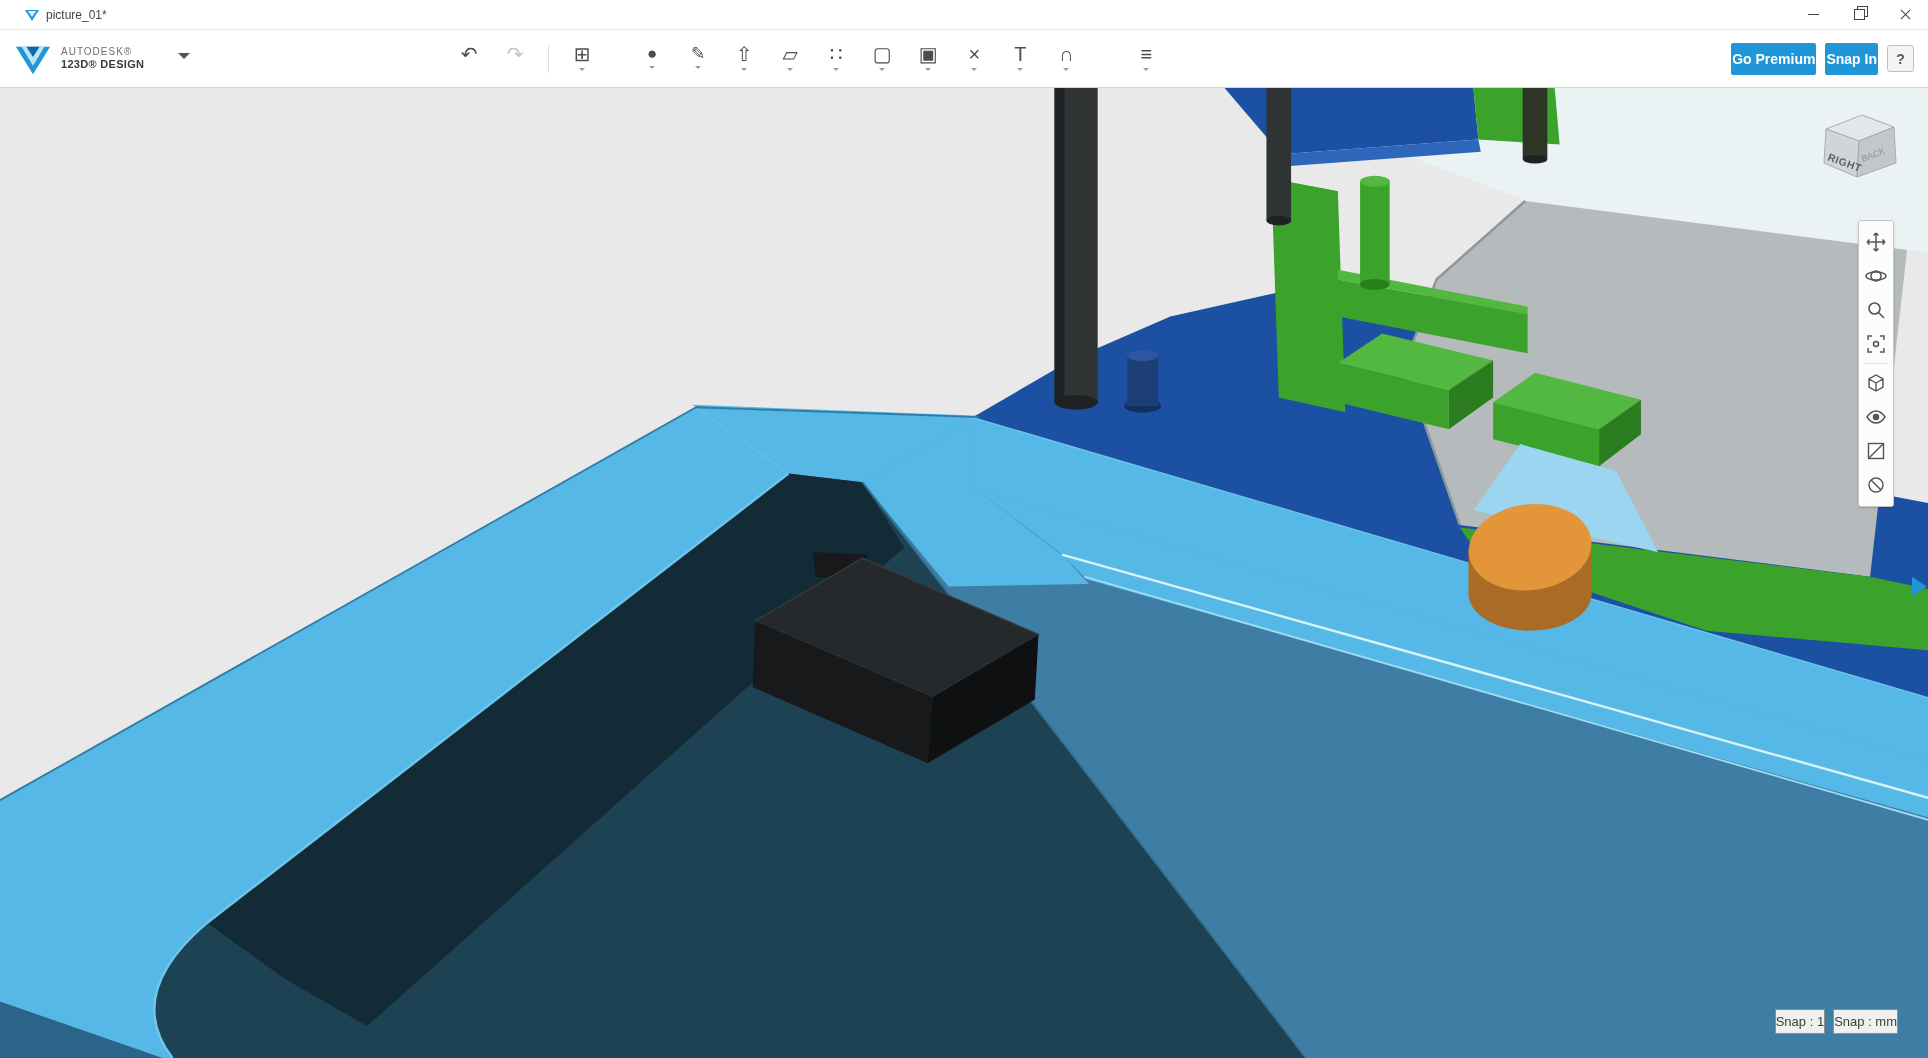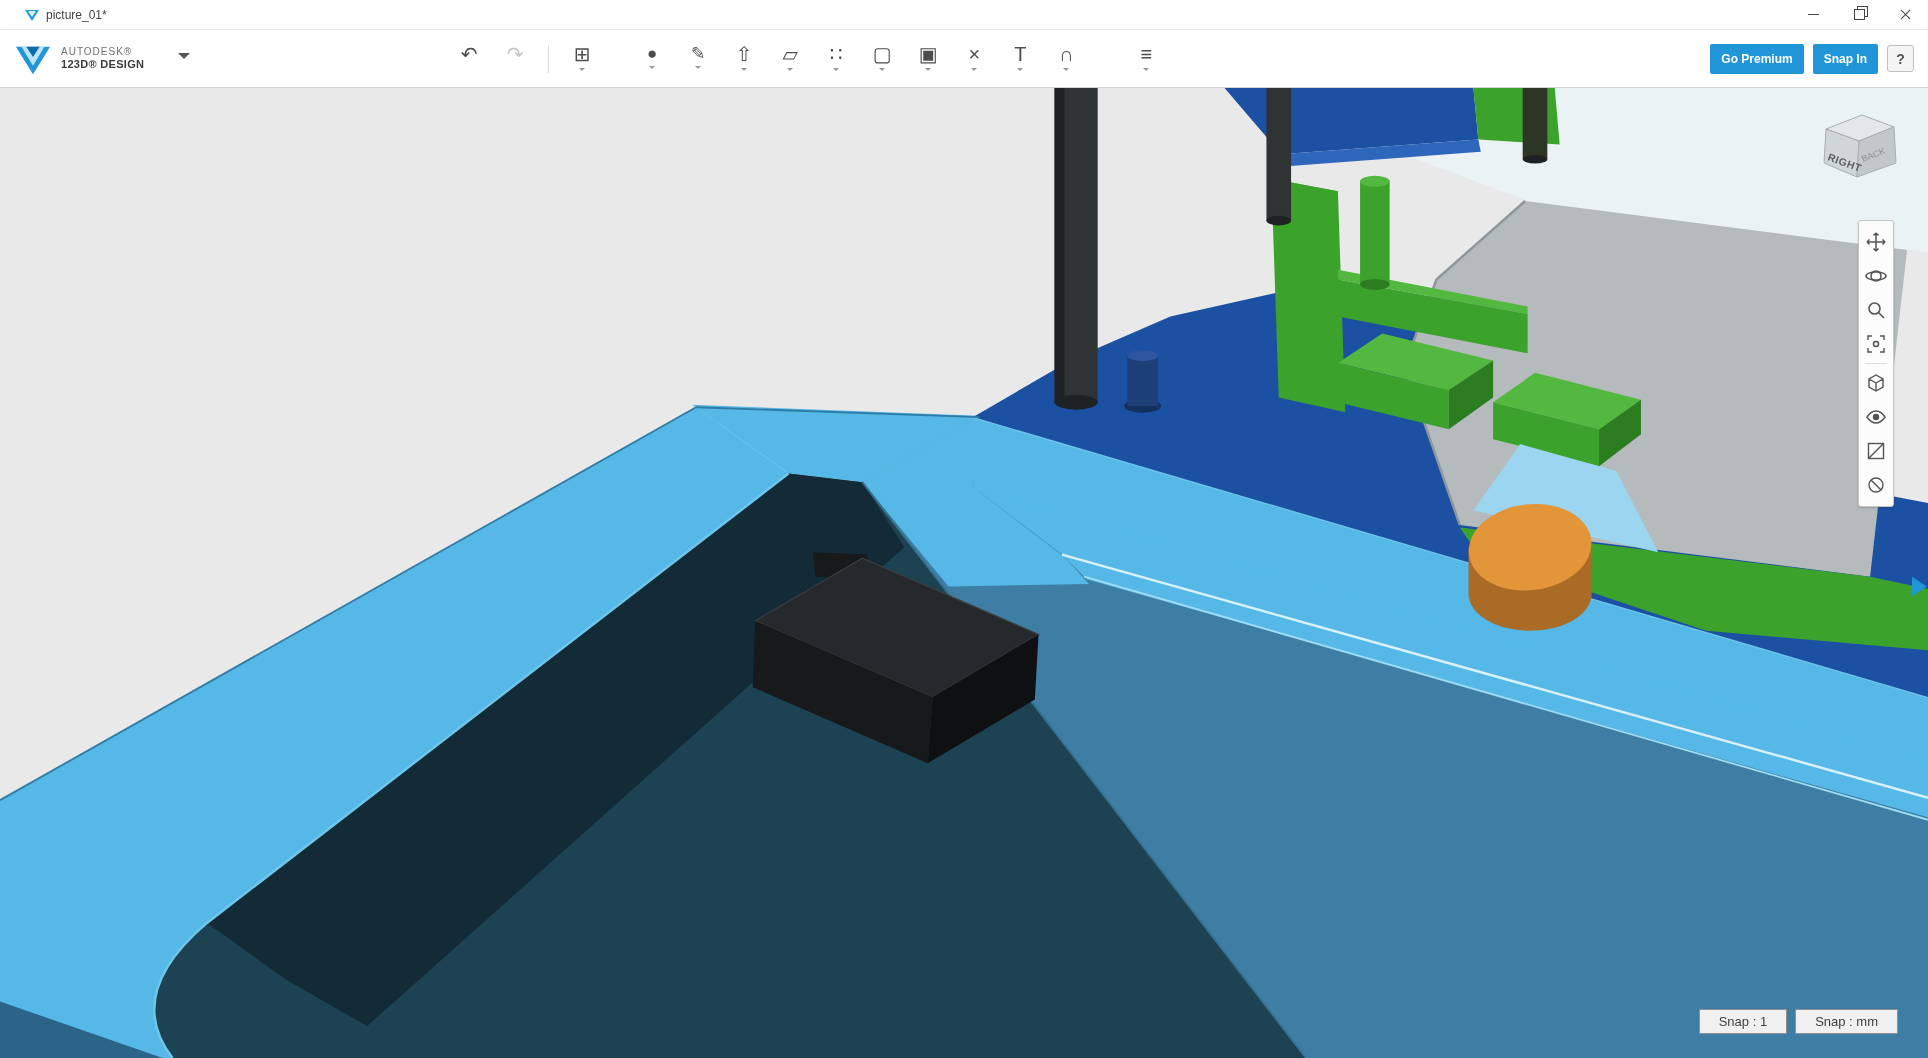--- a/index.html
+++ b/index.html
@@ -48,22 +48,22 @@
   .tool .glyph{font-size:20px;color:#4d4d4d;line-height:1;}
   .tool.small .glyph{font-size:17px;}
   .tool.disabled .glyph{color:#c4c4c4;}
   .tool.menu::after{content:"";margin-top:4px;width:0;height:0;border:3px solid transparent;border-top-color:#9a9a9a;}
   .tool.nomenu::after{content:"";margin-top:4px;height:6px;}
   .tsep{width:1px;height:28px;background:#dcdcdc;margin:0 10px;}
   .gap-l{margin-left:24px;}
   .gap-xl{margin-left:34px;}
   .header-right{margin-left:auto;display:flex;align-items:center;gap:9px;margin-right:14px;}
   .btn-blue{
-    background:#2095d8;color:#fff;font-weight:bold;font-size:12px;
-    border:none;border-radius:2px;padding:8px 11px;cursor:pointer;
+    background:#2095d8;color:#fff;font-weight:bold;font-size:14px;
+    border:none;border-radius:2px;padding:8px 1px;cursor:pointer;
     font-family:"Liberation Sans",sans-serif;
   }
   .btn-help{
     width:27px;height:27px;background:#f4f4f4;border:1px solid #c0c0c0;border-radius:3px;
     color:#555;font-size:14px;font-weight:bold;cursor:pointer;
   }
   
   .canvas{position:relative;width:1928px;height:970px;background:#e8e8e8;overflow:hidden;}
   .canvas svg.scene{position:absolute;left:0;top:0;width:100%;height:100%;display:block;}
   
@@ -75,21 +75,21 @@
     display:flex;flex-direction:column;align-items:center;padding:4px 0;
     box-shadow:0 1px 2px rgba(0,0,0,.18);
   }
   .nav-btn{width:30px;height:34px;border:none;background:none;cursor:pointer;
     display:flex;align-items:center;justify-content:center;padding:0;}
   .nav-sep{width:22px;height:1px;background:#ddd;margin:2px 0;}
   
   .statusbar{position:absolute;right:30px;bottom:24px;display:flex;gap:8px;}
   .status-box{
     background:#f0f0f0;border:1px solid #8f8f8f;color:#3f3f3f;
-    font-size:13px;padding:4px 19px;cursor:pointer;white-space:nowrap;
+    font-size:13px;padding:4px 0;cursor:pointer;white-space:nowrap;
   }
 </style>
 </head>
 <body>
 
 <div class="titlebar">
   <span class="app-ico">
     <svg width="16" height="16" viewBox="0 0 16 16">
       <polygon points="1,3 15,3 8,14" fill="#1f9ad6"></polygon>
       <polygon points="4,4 12,4 8,10" fill="#d9f1fb"></polygon>

